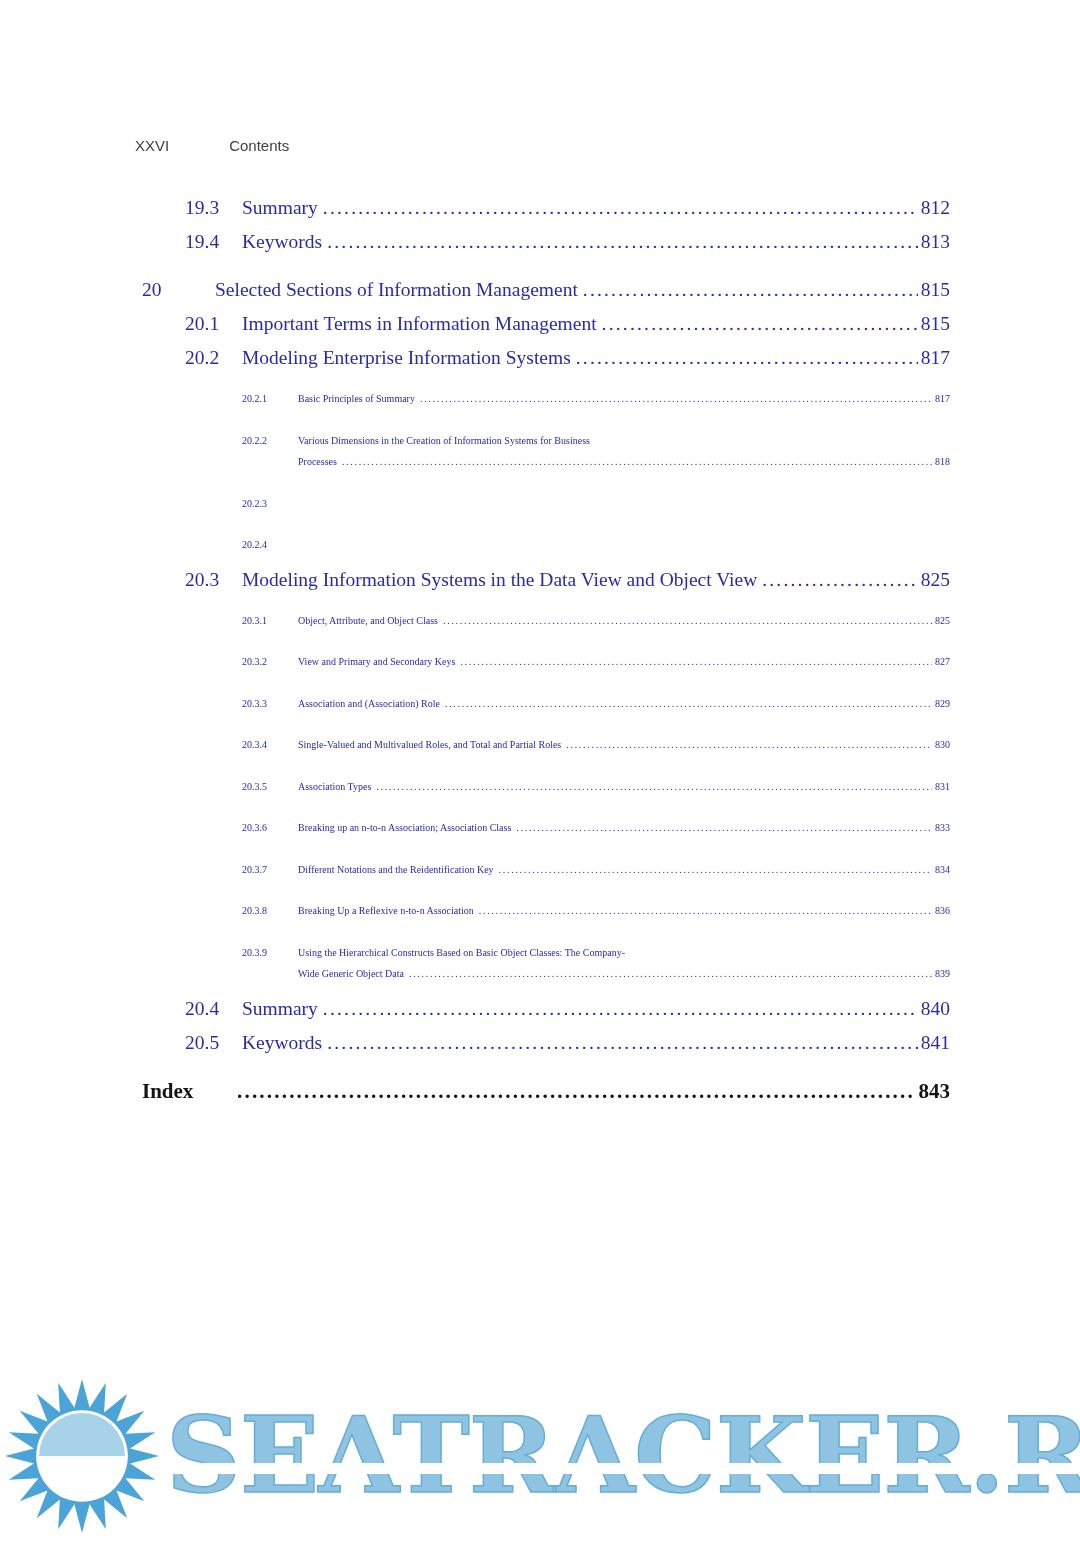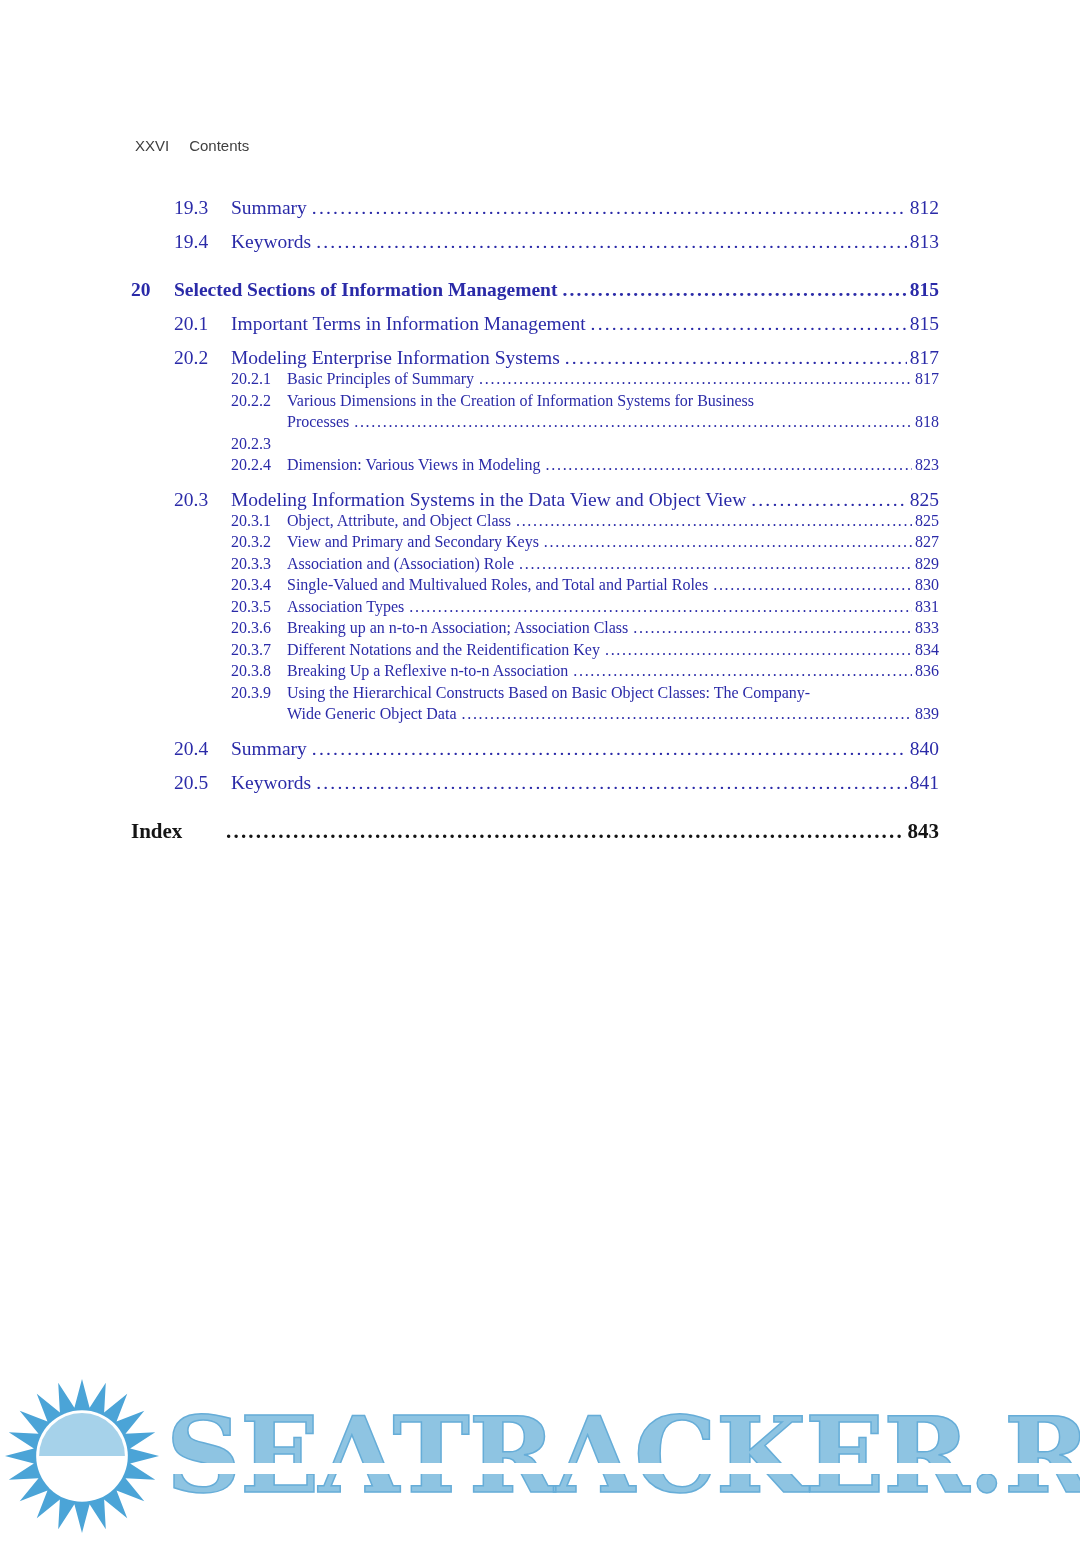--- a/index.html
+++ b/index.html
@@ -22,26 +22,26 @@
 
   
   .page-header {
     position: absolute;
     left: 135px;
     top: 137px;
     font-family: "Liberation Sans", "DejaVu Sans", sans-serif;
     font-size: 15px;
     color: #404040;
   }
-  .page-header .ttl { margin-left: 20px; }
+  .page-header .ttl { margin-left: 60px; }
 
   
   .toc {
     position: absolute;
-    left: 131px;
+    left: 142px;
     top: 184px;
     width: 808px;
     color: var(--blue);
   }
   .row { display: flex; align-items: baseline; }
   .row .num { flex: 0 0 auto; }
   .row .body { flex: 1 1 auto; min-width: 0; }
   .line { white-space: nowrap; }
   .line.last { display: flex; align-items: baseline; }
   .line.last .t { flex: 0 0 auto; white-space: nowrap; }
@@ -50,27 +50,27 @@
     overflow: hidden;
     white-space: nowrap;
     margin: 0 3px 0 5px;
   }
   .dots::after {
     content: "............................................................................................................................................................................................................................";
     letter-spacing: 2.2px;
   }
   .pg { flex: 0 0 auto; white-space: nowrap; }
 
-  .lvl-0 { font-size: 19.5px; line-height: 21px; font-weight: bold; margin-top: 27px; }
+  .lvl-0 { font-size: 19.5px; line-height: 21px; font-weight: normal; margin-top: 27px; gap: 30px; }
   .lvl-0 .num { width: 43px; }
 
   .lvl-1 { font-size: 19.5px; line-height: 21px; margin-top: 13px; }
   .lvl-1 .num { width: 57px; margin-left: 43px; }
 
-  .lvl-2 { font-size: 16px; line-height: 21.5px; }
+  .lvl-2 { font-size: 10px; line-height: 21.5px; margin-top: 20px; }
   .lvl-2 .num { width: 56px; margin-left: 100px; }
   .lvl-2 .dots::after { letter-spacing: 1.7px; }
 
   .lvl-index {
     font-size: 21px;
     line-height: 21px;
     font-weight: bold;
     color: var(--black);
     margin-top: 28px;
   }
@@ -189,27 +189,20 @@
             <span class="dots"></span>
             <span class="pg">818</span>
           </div>
         </div>
       </div>
       <div class="row lvl-2">
         <span class="num">20.2.3</span>
       </div>
       <div class="row lvl-2">
         <span class="num">20.2.4</span>
-        <div class="body">
-          <div class="line last">
-            <span class="t">Dimension: Various Views in Modeling</span>
-            <span class="dots"></span>
-            <span class="pg">823</span>
-          </div>
-        </div>
       </div>
       <div class="row lvl-1">
         <span class="num">20.3</span>
         <div class="body">
           <div class="line last">
             <span class="t">Modeling Information Systems in the Data View and Object View</span>
             <span class="dots"></span>
             <span class="pg">825</span>
           </div>
         </div>

